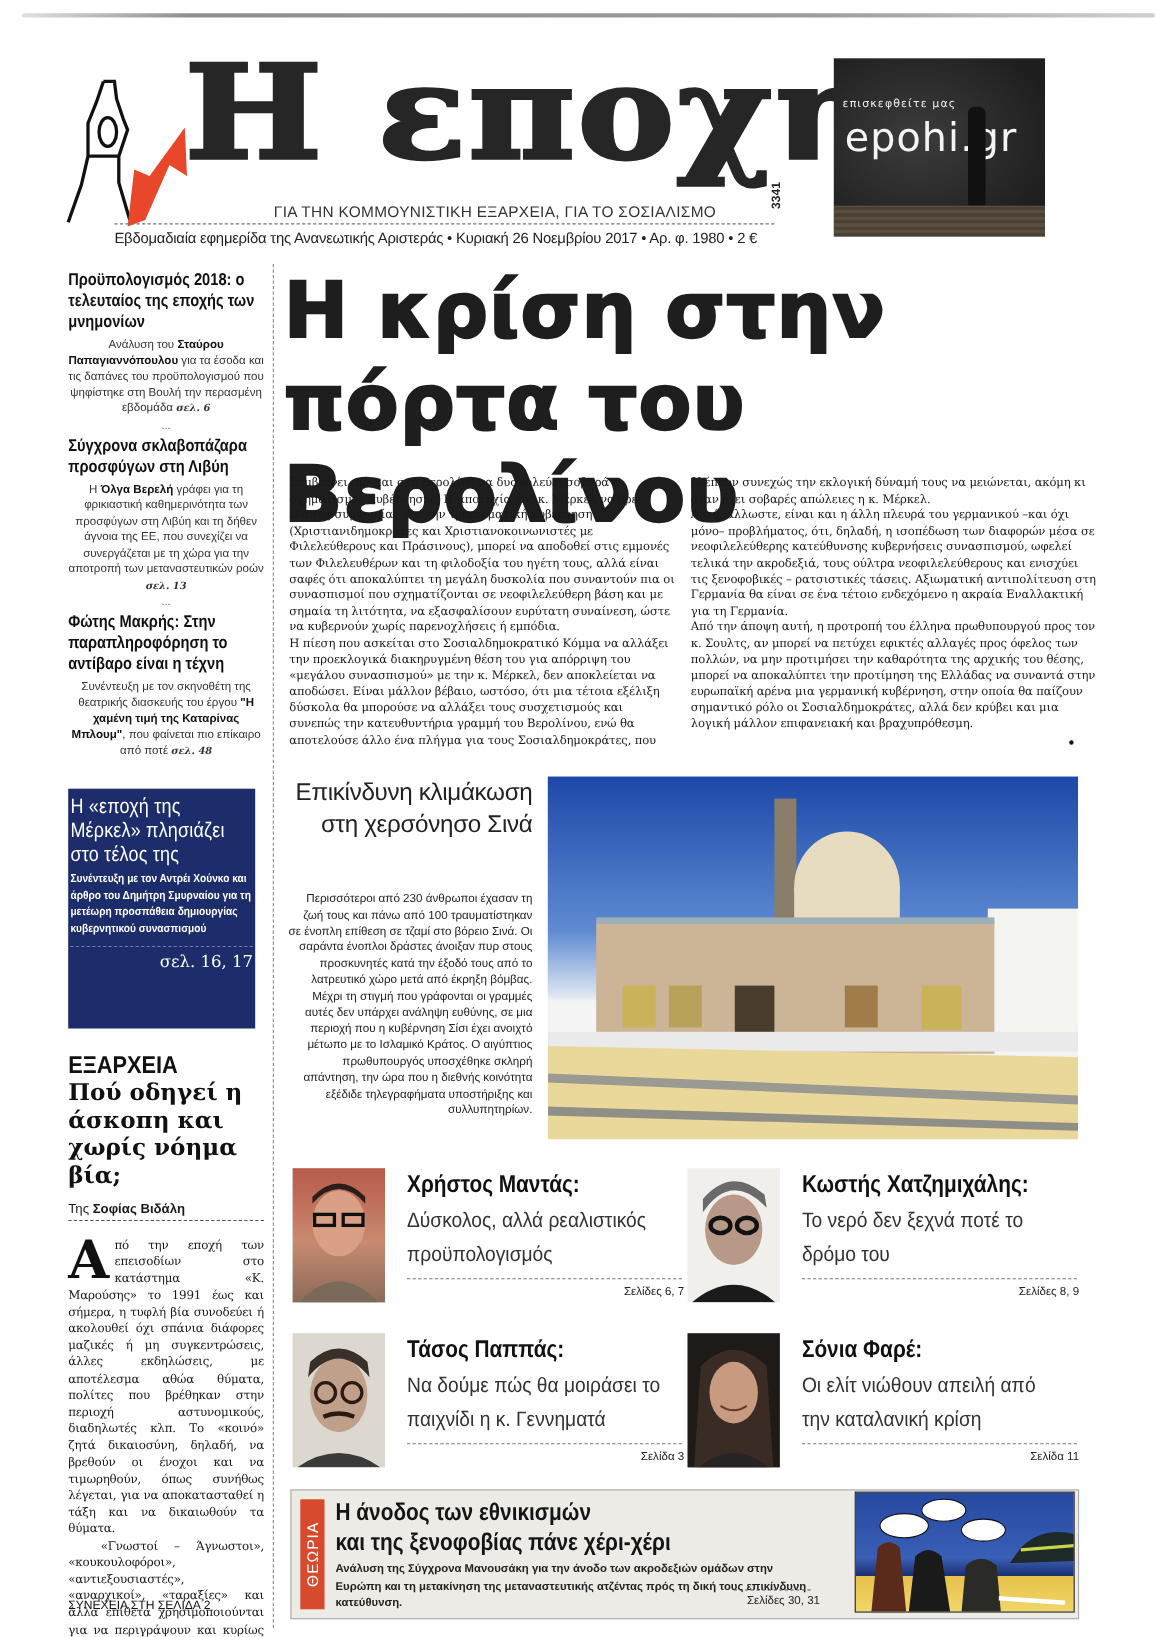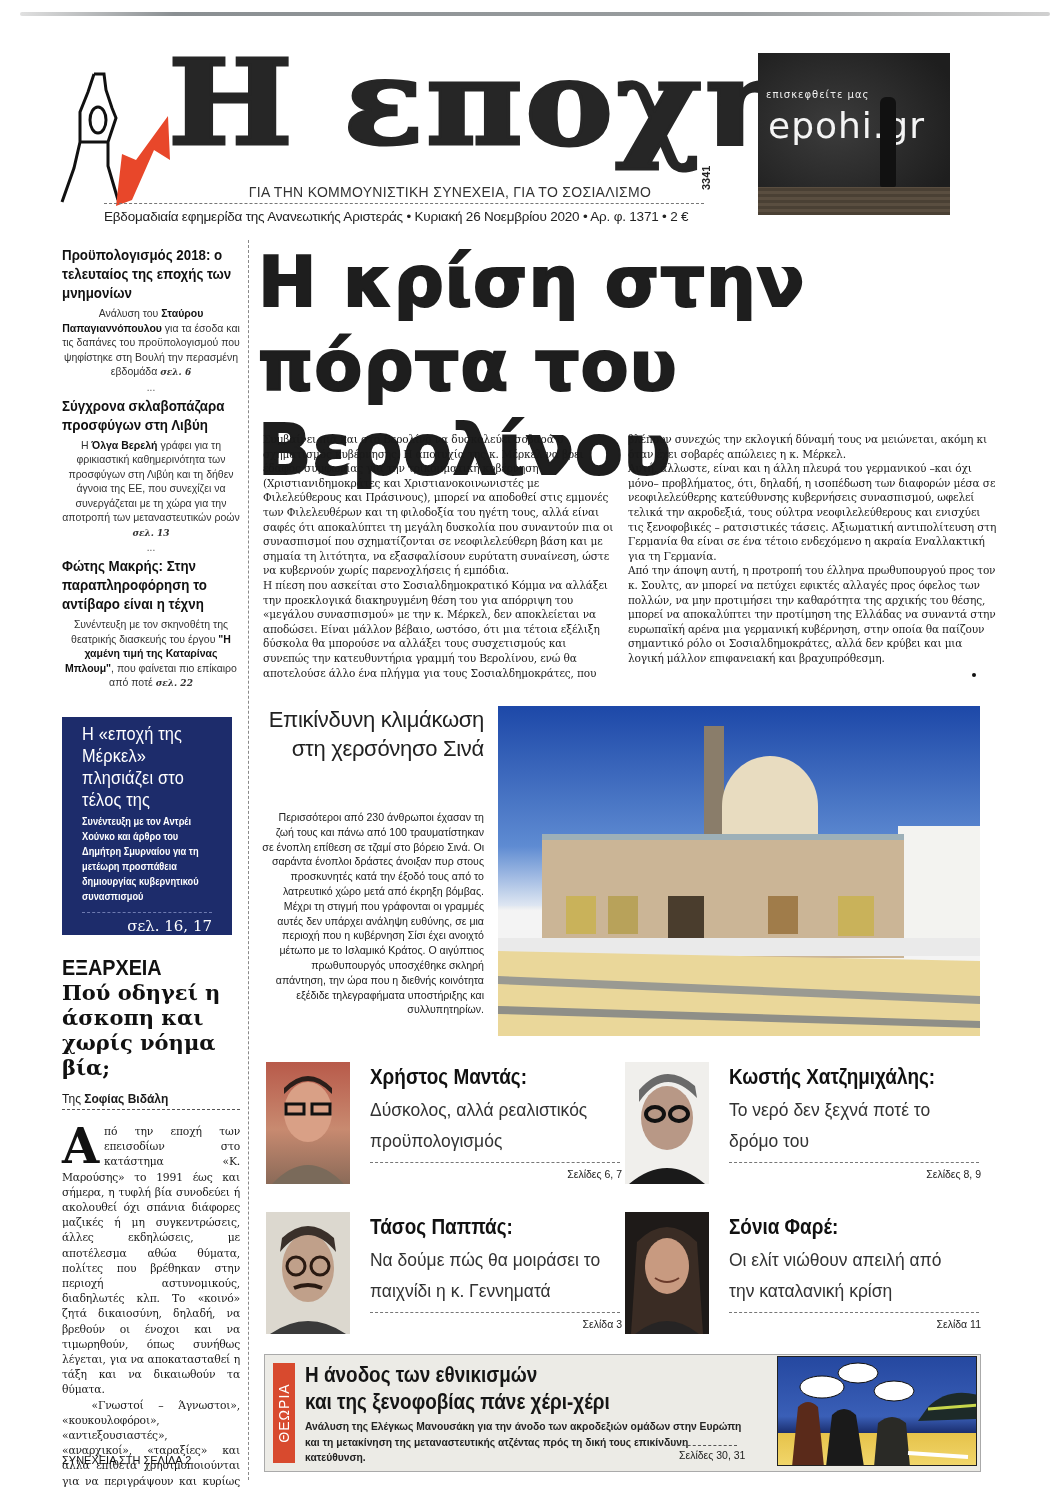--- a/index.html
+++ b/index.html
@@ -23,21 +23,21 @@
 
   
   .leftcol { position: absolute; left: 62px; top: 245px; width: 178px; }
   .col-divider { position: absolute; left: 248px; top: 240px; height: 1240px; border-left: 1px dashed #888; }
   .lc-h { font-family: "Liberation Sans", sans-serif; font-weight: bold; font-size: 15.5px; line-height: 19px; color: #111; transform: scaleX(0.86); transform-origin: left; width: 116%; }
   .lc-p { font-size: 10.5px; line-height: 14.5px; color: #333; margin-top: 4px; text-align: center; }
   .lc-p b { color: #111; }
   .sel { font-family: "DejaVu Serif", serif; font-weight: 900; font-size: 9px; font-style: italic; }
   .dots { text-align: center; font-size: 10px; color: #555; line-height: 12px; margin: 2px 0; }
 
-  .merkel-box { position: absolute; left: 62px; top: 717px; width: 170px; height: 218px; background: #1d2c6b; padding: 6px 20px; color: #fff; }
+  .merkel-box { position: absolute; left: 62px; top: 717px; width: 170px; height: 218px; background: #1d2c6b; padding: 6px 2px; color: #fff; }
   .mb-h { font-size: 19px; line-height: 22px; font-weight: normal; transform: scaleX(0.86); transform-origin: left; width: 118%; letter-spacing: 0.2px; }
   .mb-p { font-size: 10.5px; line-height: 15px; font-weight: bold; margin-top: 3px; transform: scaleX(0.88); transform-origin: left; width: 114%; }
   .mb-rule { border-top: 1px dashed #6d7ab0; margin: 8px 0 4px; }
   .mb-pages { text-align: right; font-size: 15px; font-family: "DejaVu Serif", serif; }
 
   .exarch { position: absolute; left: 62px; top: 955px; width: 178px; }
   .ex-kicker { font-size: 22px; font-weight: bold; line-height: 25px; color: #111; transform: scaleX(0.9); transform-origin: left; }
   .ex-title { font-family: "DejaVu Serif", serif; font-weight: 900; font-size: 21px; line-height: 25px; color: #111; }
   .ex-byline { font-size: 12px; margin-top: 12px; padding-bottom: 3px; border-bottom: 1px dashed #555; }
   .ex-body { font-family: "DejaVu Serif", serif; font-size: 10.8px; line-height: 15.2px; text-align: justify; margin-top: 14px; color: #1a1a1a; letter-spacing: -0.2px; }
@@ -79,23 +79,23 @@
 
 <div class="topbar"></div>
 
 <svg class="logo-svg" viewBox="0 0 120 140">
   <path d="M34 4 L44 4 L46 20 L52 38 L56 48 L48 72 L48 96 L58 130 M34 4 L28 22 L20 42 L20 72 L14 98 L2 132 M20 72 L48 72" fill="none" stroke="#111" stroke-width="3"></path>
   <ellipse cx="38" cy="50" rx="8" ry="13" fill="none" stroke="#111" stroke-width="3"></ellipse>
   <polygon points="56,136 62,84 76,90 108,46 100,58 108,46 110,90 94,80 72,130" fill="#e8472a"></polygon>
 </svg>
 <div class="masthead-title">Η εποχη</div>
 <div class="masthead-issue" style="left:700px;top:190px;">3341</div>
-<div class="masthead-tagline">ΓΙΑ ΤΗΝ ΚΟΜΜΟΥΝΙΣΤΙΚΗ ΣΥΝΕΧΕΙΑ, ΓΙΑ ΤΟ ΣΟΣΙΑΛΙΣΜΟ</div>
+<div class="masthead-tagline">ΓΙΑ ΤΗΝ ΚΟΜΜΟΥΝΙΣΤΙΚΗ ΕΞΑΡΧΕΙΑ, ΓΙΑ ΤΟ ΣΟΣΙΑΛΙΣΜΟ</div>
 <div class="masthead-rule"></div>
-<div class="masthead-sub">Εβδομαδιαία εφημερίδα της Ανανεωτικής Αριστεράς • Κυριακή 26 Νοεμβρίου 2020 • Αρ. φ. 1371 • 2 €</div>
+<div class="masthead-sub">Εβδομαδιαία εφημερίδα της Ανανεωτικής Αριστεράς • Κυριακή 26 Νοεμβρίου 2017 • Αρ. φ. 1980 • 2 €</div>
 
 <div class="promo-box">
   <div class="promo-small">επισκεφθείτε μας</div>
   <div class="promo-big">epohi.gr</div>
   <div class="promo-person"></div>
   <div class="promo-floor"></div>
 </div>
 
 <div class="col-divider"></div>
 <div class="leftcol">
@@ -104,21 +104,21 @@
     <div class="lc-p"><span>Ανάλυση του </span><b>Σταύρου Παπαγιαννόπουλου</b><span> για τα έσοδα και τις δαπάνες του προϋπολογισμού που ψηφίστηκε στη Βουλή την περασμένη εβδομάδα </span><span class="sel">σελ. 6</span></div>
   </div>
   <div class="dots">...</div>
   <div>
     <div class="lc-h">Σύγχρονα σκλαβοπάζαρα προσφύγων στη Λιβύη</div>
     <div class="lc-p"><span>Η </span><b>Όλγα Βερελή</b><span> γράφει για τη φρικιαστική καθημερινότητα των προσφύγων στη Λιβύη και τη δήθεν άγνοια της ΕΕ, που συνεχίζει να συνεργάζεται με τη χώρα για την αποτροπή των μεταναστευτικών ροών </span><span class="sel">σελ. 13</span></div>
   </div>
   <div class="dots">...</div>
   <div>
     <div class="lc-h">Φώτης Μακρής: Στην παραπληροφόρηση το αντίβαρο είναι η τέχνη</div>
-    <div class="lc-p"><span>Συνέντευξη με τον σκηνοθέτη της θεατρικής διασκευής του έργου </span><b>"Η χαμένη τιμή της Καταρίνας Μπλουμ"</b><span>, που φαίνεται πιο επίκαιρο από ποτέ </span><span class="sel">σελ. 22</span></div>
+    <div class="lc-p"><span>Συνέντευξη με τον σκηνοθέτη της θεατρικής διασκευής του έργου </span><b>"Η χαμένη τιμή της Καταρίνας Μπλουμ"</b><span>, που φαίνεται πιο επίκαιρο από ποτέ </span><span class="sel">σελ. 48</span></div>
   </div>
 </div>
 
 <div class="merkel-box">
   <div class="mb-h">Η «εποχή της Μέρκελ» πλησιάζει στο τέλος της</div>
   <div class="mb-p">Συνέντευξη με τον Αντρέι Χούνκο και άρθρο του Δημήτρη Σμυρναίου για τη μετέωρη προσπάθεια δημιουργίας κυβερνητικού συνασπισμού</div>
   <div class="mb-rule"></div>
   <div class="mb-pages">σελ. 16, 17</div>
 </div>
 
@@ -232,21 +232,21 @@
   <div class="cc-title">Οι ελίτ νιώθουν απειλή από την καταλανική κρίση</div>
   <div class="cc-rule"></div>
   <div class="cc-pages">Σελίδα 11</div>
 </div>
 
 <div class="theory">
   <div class="th-tag">
       <span>ΘΕΩΡΙΑ</span>
     </div>
   <div class="th-h"><span>Η άνοδος των εθνικισμών</span><br><span>και της ξενοφοβίας πάνε χέρι-χέρι</span></div>
-  <div class="th-p">Ανάλυση της Ελέγκως Μανουσάκη για την άνοδο των ακροδεξιών ομάδων στην Ευρώπη και τη μετακίνηση της μεταναστευτικής ατζέντας πρός τη δική τους επικίνδυνη κατεύθυνση.</div>
+  <div class="th-p">Ανάλυση της Σύγχρονα Μανουσάκη για την άνοδο των ακροδεξιών ομάδων στην Ευρώπη και τη μετακίνηση της μεταναστευτικής ατζέντας πρός τη δική τους επικίνδυνη κατεύθυνση.</div>
   <div class="th-rule"></div>
   <div class="th-pages">Σελίδες 30, 31</div>
 </div>
 <div class="cartoon">
   <svg width="200" height="110" viewBox="0 0 200 110">
     <path d="M150 50 Q170 30 200 38 L200 62 L140 64 Z" fill="#1d2a28"></path>
     <path d="M150 52 L200 48" stroke="#c8d64a" stroke-width="3"></path>
     <path d="M14 110 L20 50 Q30 40 40 50 L46 110 Z" fill="#5a2a1a"></path>
     <path d="M48 110 L54 58 Q66 46 78 58 L86 110 Z" fill="#1a1a1a"></path>
     <path d="M96 110 L100 66 Q114 54 128 66 L132 110 Z" fill="#2a2a26"></path>

